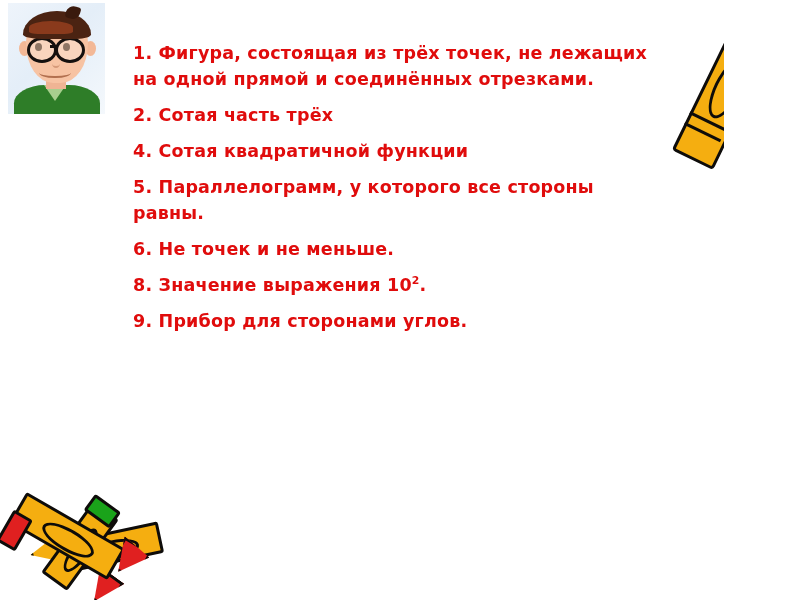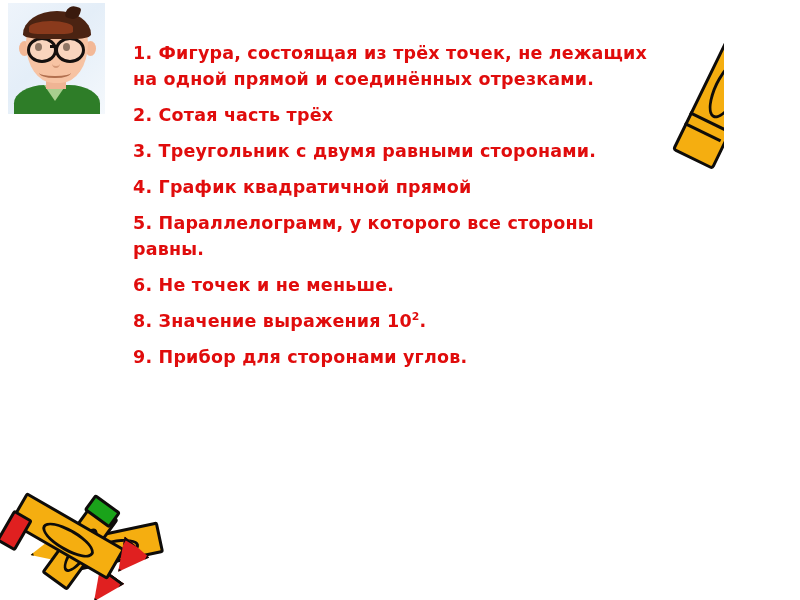--- a/index.html
+++ b/index.html
@@ -319,22 +319,21 @@
     <div class="av-glass l"></div>
     <div class="av-glass r"></div>
     <div class="av-bridge"></div>
     <div class="av-hair"></div>
     <div class="av-tuft"></div>
   </div>
 
   <div class="list">
     <div class="item"><span>1.</span> <span>Фигура, состоящая из трёх точек, не лежащих на одной прямой и соединённых отрезками.</span></div>
     <div class="item"><span>2.</span> <span>Сотая часть трёх</span></div>
-    <div class="item"><span>3.</span> <span>Треугольник с двумя равными сторонами.</span></div>
-    <div class="item"><span>4.</span> <span>График квадратичной прямой</span></div>
+    <div class="item"><span>4.</span> <span>Сотая квадратичной функции</span></div>
     <div class="item"><span>5.</span> <span>Параллелограмм, у которого все стороны равны.</span></div>
     <div class="item"><span>6.</span> <span>Не точек и не меньше.</span></div>
     <div class="item"><span>8.</span> <span>Значение выражения 10</span><sup>2</sup><span>.</span></div>
     <div class="item"><span>9.</span> <span>Прибор для сторонами углов.</span></div>
   </div>
 
   <div class="crayon-tr">
     <div class="ct-body">
       <div class="ct-ring a"></div>
       <div class="ct-ring b"></div>

